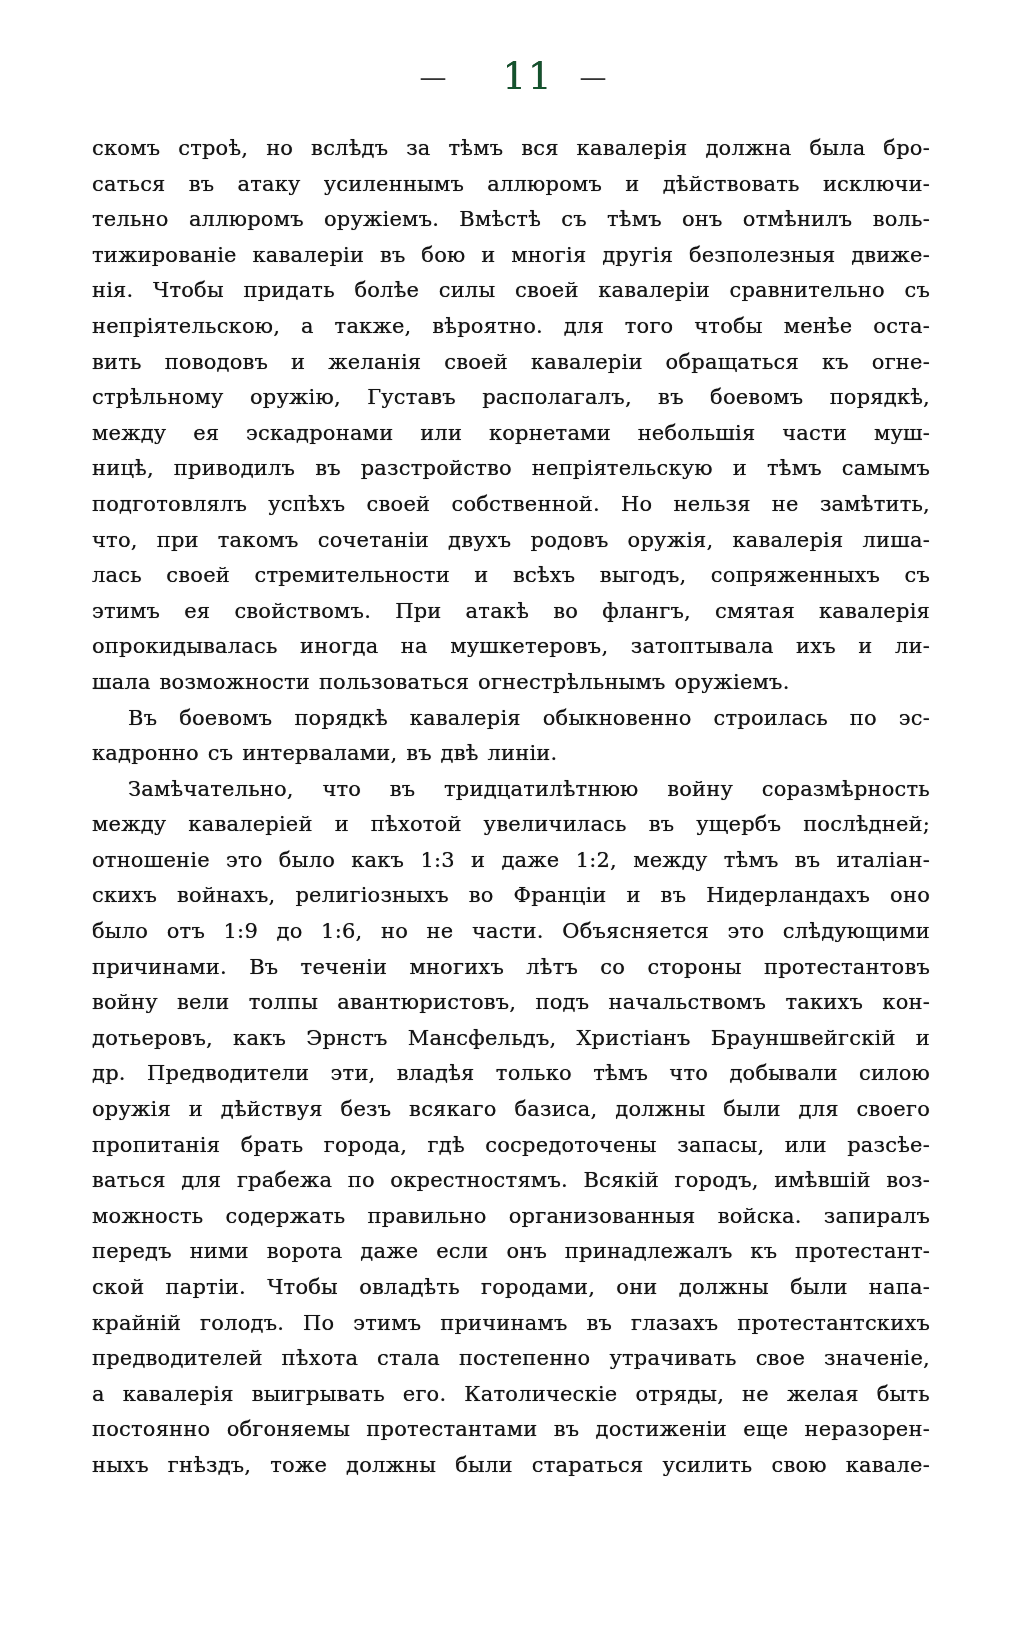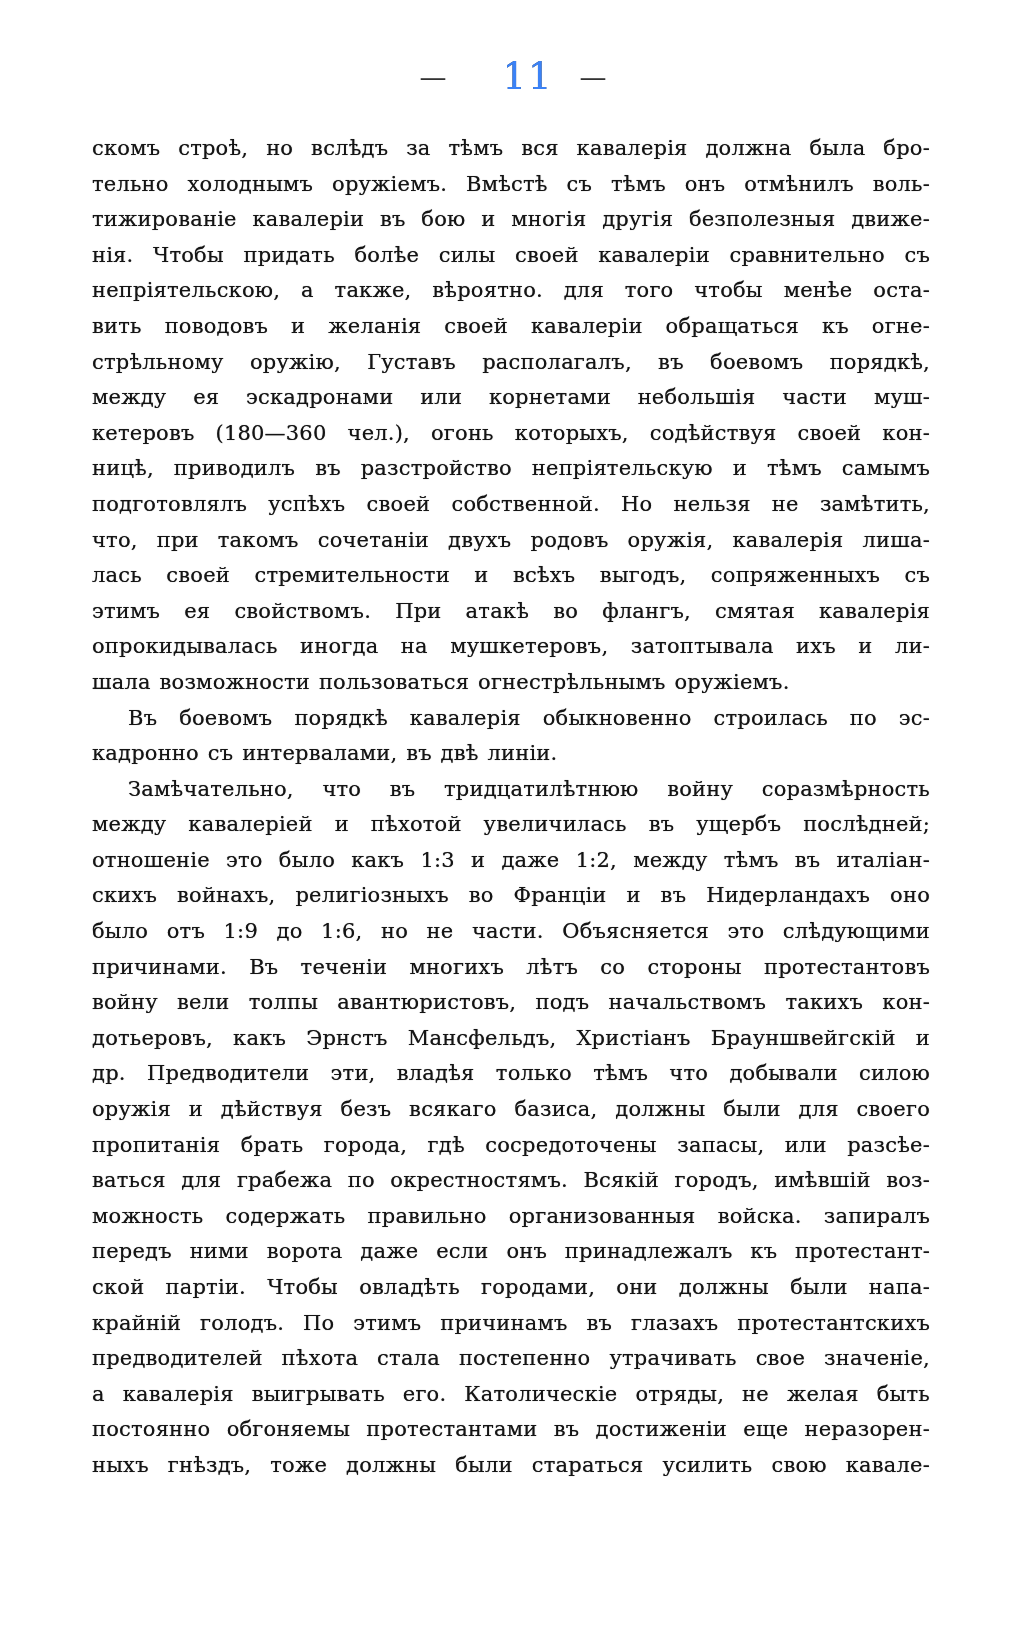--- a/index.html
+++ b/index.html
@@ -33,21 +33,21 @@
     line-height: 1;
     letter-spacing: -2px;
     color: #1c1c1c;
     transform: translateY(1px);
     opacity: .9;
   }
   .pagehead .num {
     font-size: 37px;
     line-height: 1;
     letter-spacing: 2px;
-    color: #3b82f6;
+    color: #14532d;
     text-shadow: 0 0 0.6px rgba(10,10,10,.8);
     margin-left: 32px;
   }
   
   .textblock {
     position: absolute;
     left: 92px;
     top: 131px;
     width: 838px;
   }
@@ -79,28 +79,28 @@
 <div class="page">
 
   <div class="pagehead">
     <span class="dash">—</span>
     <span class="num">11</span>
     <span class="dash">—</span>
   </div>
 
   <div class="textblock" id="textblock">
       <div class="line">скомъ строѣ, но вслѣдъ за тѣмъ вся кавалерія  должна была бро-</div>
-      <div class="line">тельно холоднымъ оружіемъ. Вмѣстѣ съ тѣмъ онъ  отмѣнилъ воль-</div>
+      <div class="line">саться въ атаку  усиленнымъ  аллюромъ  и дѣйствовать  исключи-</div>
+      <div class="line">тельно аллюромъ оружіемъ. Вмѣстѣ съ тѣмъ онъ  отмѣнилъ воль-</div>
       <div class="line">тижированіе кавалеріи въ бою и многія другія безполезныя движе-</div>
       <div class="line">нія. Чтобы придать болѣе силы своей  кавалеріи  сравнительно съ</div>
       <div class="line">непріятельскою, а также, вѣроятно. для того  чтобы  менѣе оста-</div>
       <div class="line">вить поводовъ и желанія своей  кавалеріи  обращаться  къ огне-</div>
       <div class="line">стрѣльному оружію, Густавъ располагалъ, въ  боевомъ  порядкѣ,</div>
       <div class="line">между  ея  эскадронами  или  корнетами  небольшія  части муш-</div>
-      <div class="line">кетеровъ (180—360 чел.), огонь которыхъ, содѣйствуя своей кон-</div>
       <div class="line">ницѣ, приводилъ въ разстройство  непріятельскую  и тѣмъ самымъ</div>
       <div class="line">подготовлялъ успѣхъ своей собственной.  Но нельзя не замѣтить,</div>
       <div class="line">что, при такомъ сочетаніи двухъ родовъ оружія,  кавалерія лиша-</div>
       <div class="line">лась своей стремительности  и всѣхъ  выгодъ,  сопряженныхъ съ</div>
       <div class="line">этимъ ея свойствомъ.  При атакѣ  во флангъ,  смятая  кавалерія</div>
       <div class="line">опрокидывалась иногда на мушкетеровъ,  затоптывала  ихъ и ли-</div>
       <div class="line endline">шала возможности пользоваться огнестрѣльнымъ оружіемъ.</div>
       <div class="line indent">Въ боевомъ порядкѣ кавалерія  обыкновенно  строилась по эс-</div>
       <div class="line endline">кадронно съ интервалами, въ двѣ линіи.</div>
       <div class="line indent">Замѣчательно,  что въ  тридцатилѣтнюю  войну  соразмѣрность</div>

